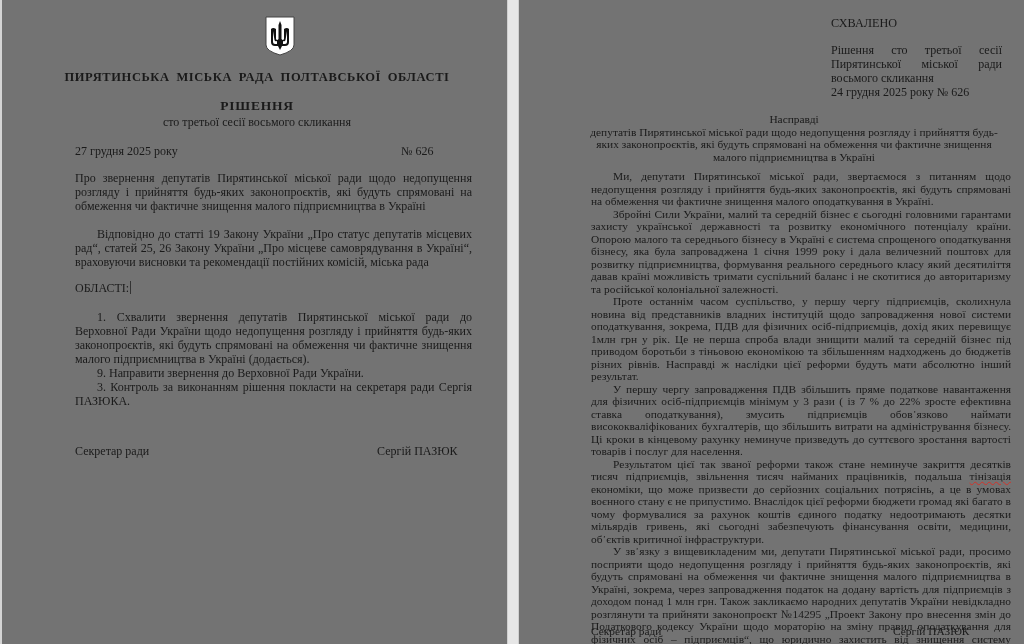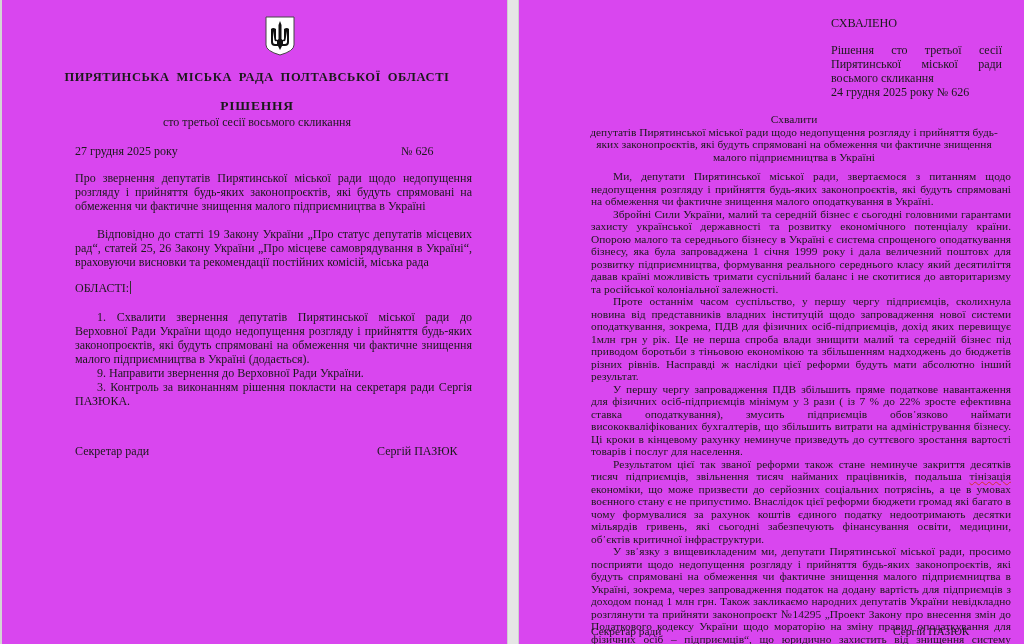--- a/index.html
+++ b/index.html
@@ -4,21 +4,21 @@
   <style>
     html, body { margin: 0; padding: 0; }
     body {
       width: 1024px; height: 644px; overflow: hidden;
       background: #e6e6e6;
       font-family: "Liberation Serif", "DejaVu Serif", serif;
       color: #1a1a1a;
       position: relative;
     }
     .page {
-      position: absolute; top: 0; height: 644px; background: #d946ef;
+      position: absolute; top: 0; height: 644px; background: #737373;
       overflow: hidden;
     }
     #page-left { left: 2px; width: 505px; }
     #page-right { left: 519px; width: 505px; }
     .edge-left { position: absolute; left: 0; top: 0; width: 2px; height: 644px; background: #d4d4d4; }
     .gutter-line { position: absolute; top: 0; width: 1px; height: 644px; background: #cfcfcf; }
 
     .abs { position: absolute; }
     .t { font-size: 12px; line-height: 14px; }
     .just { text-align: justify; text-align-last: left; }
@@ -92,21 +92,21 @@
 <div class="gutter-line" style="left:518px"></div>
 
 <div class="page" id="page-right">
   <div class="abs approved">СХВАЛЕНО</div>
   <div class="abs t approved-body">
     <p class="just" style="text-align-last:left">Рішення сто третьої сесії Пирятинської міської ради восьмого скликання</p>
     <p>24 грудня 2025 року № 626</p>
   </div>
 
   <div class="abs center appeal-title">
-    <p>Схвалити</p>
+    <p>Насправді</p>
     <p style="padding:0 4px">депутатів Пирятинської міської ради щодо недопущення розгляду і прийняття будь-яких законопроєктів, які будуть спрямовані на обмеження чи фактичне знищення малого підприємництва в Україні</p>
   </div>
 
   <div class="abs appeal-body">
     <p class="just indent">Ми, депутати Пирятинської міської ради, звертаємося з питанням щодо  недопущення розгляду і прийняття будь-яких законопроєктів, які будуть спрямовані на обмеження чи фактичне знищення малого оподаткування в Україні.</p>
     <p class="just indent">Збройні Сили України, малий та середній бізнес є сьогодні головними гарантами захисту української державності та розвитку економічного потенціалу країни. Опорою малого та середнього бізнесу в Україні є система спрощеного оподаткування бізнесу, яка була запроваджена 1 січня 1999 року і дала величезний поштовх для розвитку підприємництва, формування реального середнього класу який десятиліття давав країні можливість тримати суспільний баланс і не скотитися до авторитаризму та російської колоніальної залежності.</p>
     <p class="just indent">Проте останнім часом суспільство, у першу чергу підприємців, сколихнула новина від представників владних інституцій щодо запровадження нової системи оподаткування, зокрема, ПДВ для фізичних осіб-підприємців, дохід яких перевищує 1млн грн у рік. Це не перша спроба влади знищити малий та середній бізнес під приводом боротьби з тіньовою економікою та збільшенням надходжень до бюджетів різних рівнів. Насправді ж наслідки цієї реформи будуть мати абсолютно інший результат.</p>
     <p class="just indent">У першу чергу запровадження ПДВ збільшить пряме податкове навантаження для фізичних осіб-підприємців мінімум у 3 рази ( із 7 % до 22% зросте ефективна ставка оподаткування), змусить підприємців обов᾽язково наймати висококваліфікованих бухгалтерів, що збільшить витрати на адміністрування бізнесу. Ці кроки в кінцевому рахунку неминуче призведуть до суттєвого зростання вартості товарів і послуг для населення.</p>
     <p class="just indent"><span>Результатом цієї так званої реформи також стане неминуче закриття десятків тисяч підприємців, звільнення тисяч найманих працівників, подальша </span><span class="spell">тінізація</span><span> економіки, що може призвести до серйозних соціальних потрясінь, а це в умовах воєнного стану є не припустимо. Внаслідок цієї реформи бюджети громад які багато в чому формувалися за рахунок коштів єдиного податку недоотримають десятки мільярдів гривень, які сьогодні забезпечують фінансування освіти, медицини, об᾽єктів критичної інфраструктури.</span></p>
     <p class="just indent">У зв᾽язку з вищевикладеним ми, депутати Пирятинської міської ради, просимо посприяти щодо недопущення розгляду і прийняття будь-яких законопроєктів, які будуть спрямовані на обмеження чи фактичне знищення малого підприємництва в Україні, зокрема, через запровадження податок на додану вартість для підприємців з доходом понад 1 млн грн. Також закликаємо народних депутатів України невідкладно розглянути та прийняти законопроєкт №14295 „Проект Закону про внесення змін до Податкового кодексу України щодо мораторію на зміну правил оподаткування для фізичних осіб – підприємців“, що юридично захистить від знищення систему спрощеного оподаткування, яка є опорою для розвитку малого та середнього бізнесу.</p>

